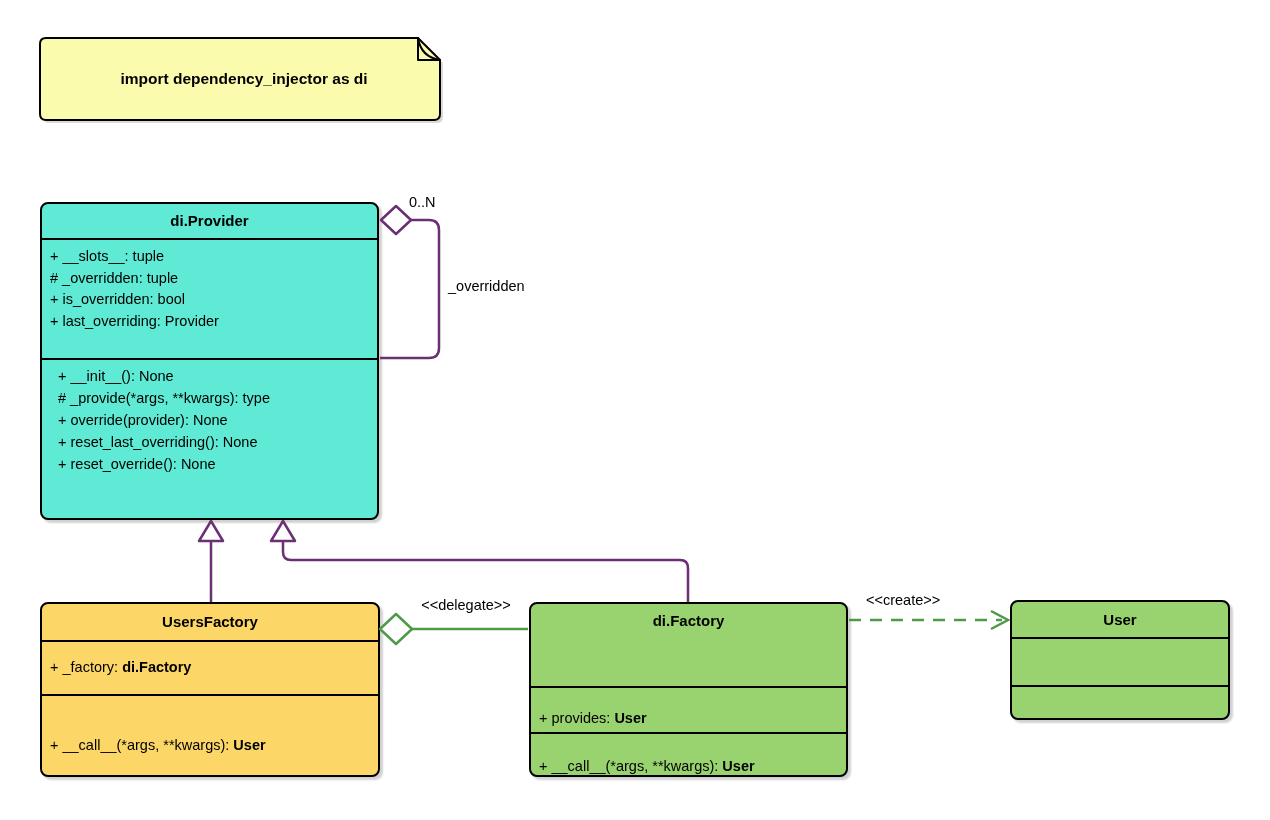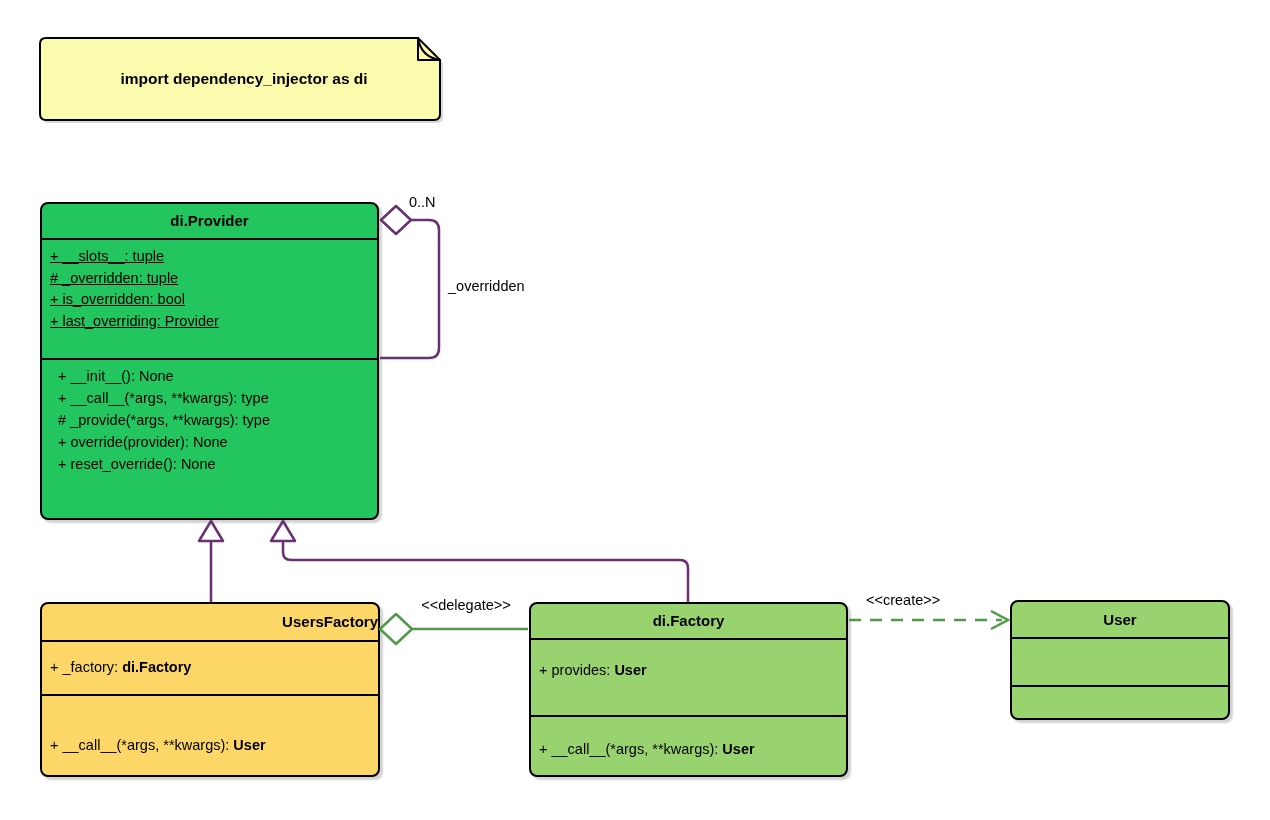--- a/index.html
+++ b/index.html
@@ -12,56 +12,56 @@
 
   .cls {
     position: absolute;
     border: 2px solid #000;
     border-radius: 8px;
     box-shadow: 3px 3px 2px rgba(0,0,0,0.18);
     z-index: 1;
     display: flex;
     flex-direction: column;
   }
-  .cls.purple { background: #22c55e; }
+  .cls.purple { background: #5eead4; }
   .cls.yellow { background: #fcd767; }
   .cls.green  { background: #99d36f; }
 
   .sect-header {
     font-weight: bold;
     font-size: 15px;
     text-align: center;
   }
   .sect { border-top: 2px solid #000; }
   .row {
     font-size: 14.5px;
     padding-left: 8px;
     white-space: nowrap;
   }
   .bold { font-weight: bold; }
 
   
   #provider { left: 40px; top: 202px; width: 339px; height: 318px; }
   #provider .sect-header { height: 34px; line-height: 34px; }
-  #provider .attrs { height: 128px; padding-top: 6px; text-decoration: underline; }
+  #provider .attrs { height: 128px; padding-top: 6px; }
   #provider .attrs .row { line-height: 21.5px; }
   #provider .methods { height: 172px; padding-top: 5px; }
   #provider .methods .row { line-height: 22px; padding-left: 16px; }
 
   
   #usersfactory { left: 40px; top: 602px; width: 340px; height: 175px; }
-  #usersfactory .sect-header { height: 36px; line-height: 36px; text-align: right; }
+  #usersfactory .sect-header { height: 36px; line-height: 36px; }
   #usersfactory .attrs { height: 54px; padding-top: 16px; }
   #usersfactory .methods { height: 81px; padding-top: 40px; }
   #usersfactory .row { line-height: 18px; }
 
   
   #difactory { left: 529px; top: 602px; width: 319px; height: 175px; }
   #difactory .sect-header { height: 34px; line-height: 34px; }
-  #difactory .attrs { height: 88px; padding-top: 21px; }
+  #difactory .attrs { height: 88px; padding-top: 21px; margin-top: 48px; }
   #difactory .methods { height: 67px; padding-top: 23px; }
   #difactory .row { line-height: 18px; }
 
   
   #userbox { left: 1010px; top: 600px; width: 220px; height: 120px; }
   #userbox .sect-header { height: 35px; line-height: 35px; }
   #userbox .attrs { height: 48px; }
   #userbox .methods { height: 33px; }
 
   
@@ -124,23 +124,23 @@
   <div id="provider" class="cls purple">
     <div class="sect-header">di.Provider</div>
     <div class="sect attrs">
       <div class="row">+ __slots__: tuple</div>
       <div class="row"># _overridden: tuple</div>
       <div class="row">+ is_overridden: bool</div>
       <div class="row">+ last_overriding: Provider</div>
     </div>
     <div class="sect methods">
       <div class="row">+ __init__(): None</div>
-      <div class="row">+ __call__(*args, **kwargs): type</div>
       <div class="row"># _provide(*args, **kwargs): type</div>
       <div class="row">+ override(provider): None</div>
+      <div class="row">+ reset_last_overriding(): None</div>
       <div class="row">+ reset_override(): None</div>
     </div>
   </div>
 
   <div id="usersfactory" class="cls yellow">
     <div class="sect-header">UsersFactory</div>
     <div class="sect attrs">
       <div class="row"><span>+ _factory: </span><span class="bold">di.Factory</span></div>
     </div>
     <div class="sect methods">

